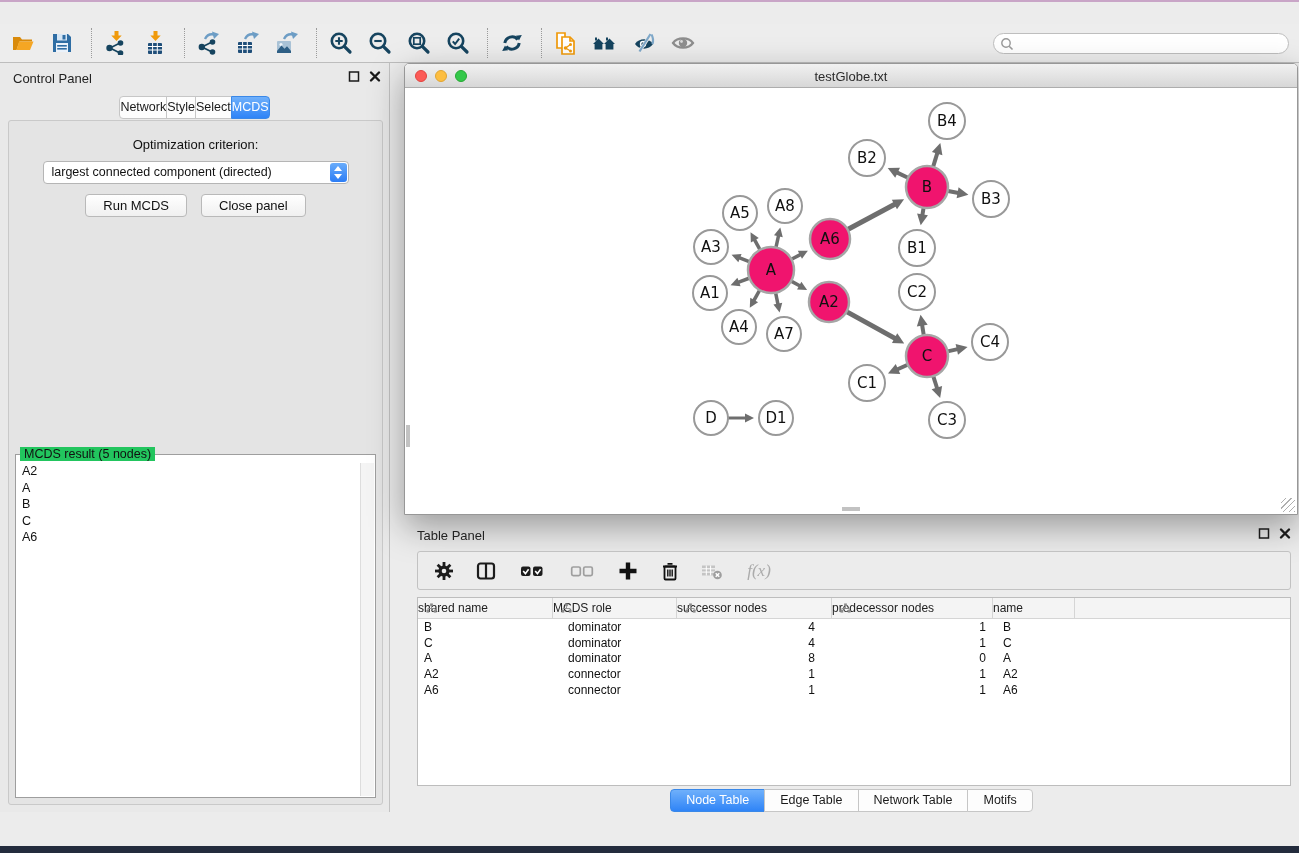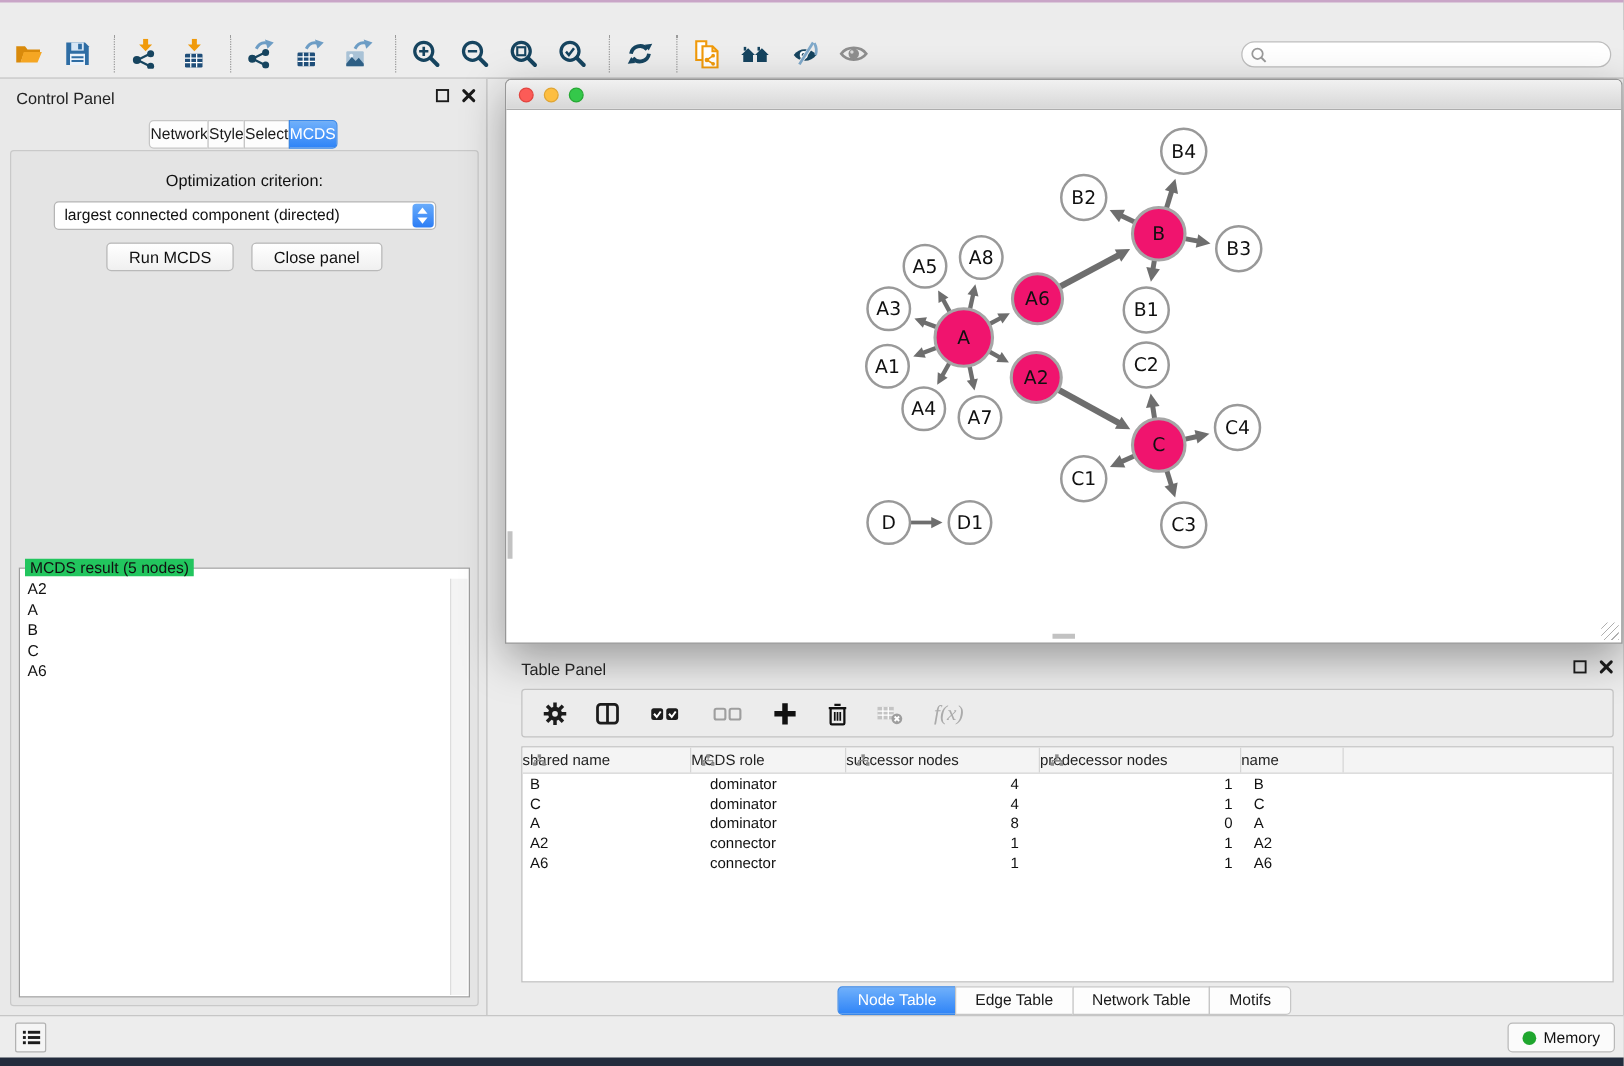--- a/index.html
+++ b/index.html
@@ -321,20 +321,21 @@
     </div>
   </div>
 
   <div id="network-window">
     <div id="net-titlebar">
       <div class="lights">
         <span class="light red"></span>
         <span class="light yellow"></span>
         <span class="light green"></span>
       </div>
+      <div id="net-title">testGlobe.txt</div>
     </div>
     <div id="net-canvas">
       <svg id="graph-svg">
           <line x1="354.48901716798036" y1="161.67335414757676" x2="348.33315840729955" y2="150.35451707148624" stroke="#6E6E6E" stroke-width="3.5"></line>
           <polygon points="344.51098283201964,143.32664585242324 352.7641079149324,149.08302721277417 344.8577527934866,153.38297473496405" fill="#6E6E6E"></polygon>
           <line x1="369.7013313337195" y1="159.50819961728223" x2="372.589093635837" y2="146.30700052188786" stroke="#6E6E6E" stroke-width="3.5"></line>
           <polygon points="374.2986686662805,138.49180038271777 376.77144683531475,148.2455364939086 367.9793466787484,146.32226458465968" fill="#6E6E6E"></polygon>
           <line x1="344.4575854193549" y1="173.12540774408606" x2="333.0123835190615" y2="168.73808034897354" stroke="#6E6E6E" stroke-width="3.5"></line>
           <polygon points="325.5424145806451,165.87459225591394 335.5568416887096,164.89415883274677 332.3354175840175,173.29787388846523" fill="#6E6E6E"></polygon>
           <line x1="344.4146596993366" y1="188.76168568713538" x2="332.0709185918137" y2="193.4158831539063" stroke="#6E6E6E" stroke-width="3.5"></line>
@@ -609,33 +610,15 @@
         </div>
     </div>
     <div id="table-tabs">
         <div class="tab active">Node Table</div>
         <div class="tab">Edge Table</div>
         <div class="tab">Network Table</div>
         <div class="tab">Motifs</div>
       </div>
   </div>
 
-  <div id="status-bar">
-    <div id="list-btn">
-      <svg width="16" height="16" viewBox="0 0 18 18">
-          <g fill="#1C1C1C">
-            <rect x="1.5" y="3" width="2.6" height="2.6"></rect>
-            <rect x="6" y="3" width="11" height="2.6"></rect>
-            <rect x="1.5" y="7.7" width="2.6" height="2.6"></rect>
-            <rect x="6" y="7.7" width="11" height="2.6"></rect>
-            <rect x="1.5" y="12.4" width="2.6" height="2.6"></rect>
-            <rect x="6" y="12.4" width="11" height="2.6"></rect>
-          </g>
-        </svg>
-    </div>
-    <div id="memory-btn">
-      <span id="memory-dot"></span>
-      <span id="memory-label">Memory</span>
-    </div>
-  </div>
 
   <div id="desktop-bottom"></div>
 </div>
 
 </body></html>

